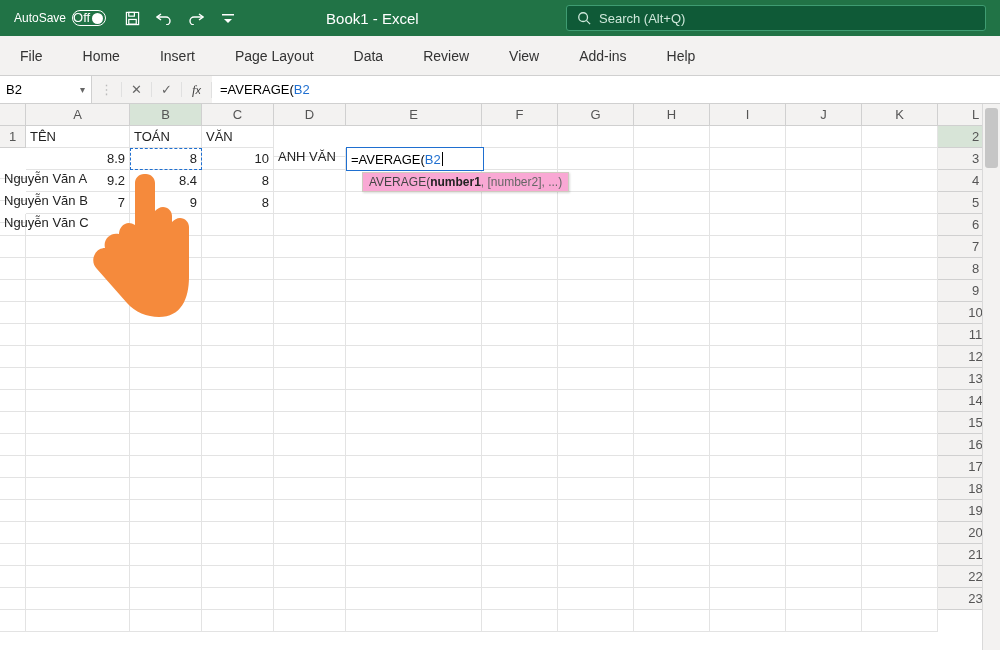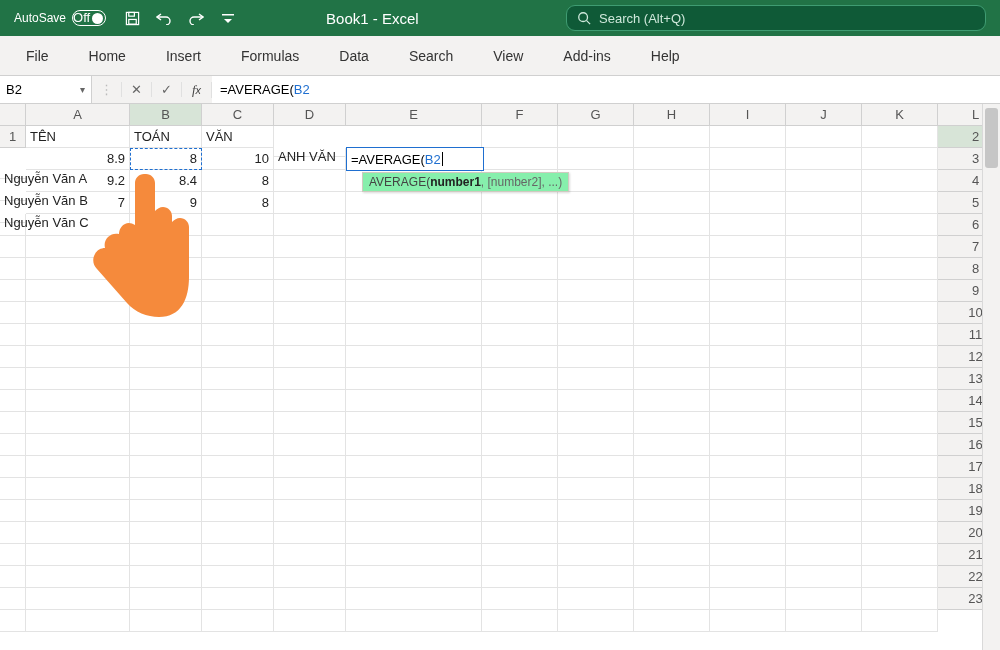--- a/index.html
+++ b/index.html
@@ -23,28 +23,28 @@
   .toggle .off { position:absolute; left:0; top:0; font-size:13px; line-height:14px; }
   .titlebar .tb-btn {
     width: 28px; height: 28px; display: flex; align-items: center; justify-content: center;
     cursor: pointer;
   }
   .titlebar .title-center { flex: 0 0 auto; margin-left: 80px; font-size: 15px;}
   .titlebar .search {
     margin-left: auto; margin-right: 8px;
     display:flex; align-items:center; gap:8px;
     width: 420px; height: 26px;
-    background: #0f5a37; border:1px solid #3f9c72; border-radius:9px;
+    background: #0f5a37; border:1px solid #3f9c72; border-radius:3px;
     color:#cfe8db; padding:0 10px; font-size:13px;
   }
 
   
   .ribbon {
     height: 40px; background: #f3f2f1; border-bottom: 1px solid #d0d0d0;
-    display: flex; align-items: center; padding: 0 12px; gap: 12px;
+    display: flex; align-items: center; padding: 0 6px; gap: 12px;
     font-size: 14px; color: #333;
   }
   .ribbon .tab { padding: 8px 14px; cursor:pointer; }
 
   
   .formula-row {
     height: 28px; display:flex; align-items:stretch;
     border-bottom:1px solid #d0d0d0; font-size:13px;
   }
   .namebox {
@@ -112,21 +112,21 @@
   }
   .active-edit .fref{ color:#1f6fd0; }
   .caret-blink {
     display:inline-block; width:1px; height:14px; background:#000;
     margin-left:1px;
   }
 
   
   .fn-tooltip {
     position:absolute; z-index:7;
-    background:#86efac; border:1px solid #cfcabf;
+    background:#f9a8d4; border:1px solid #cfcabf;
     font-size:12px; color:#666; padding:2px 6px;
     box-shadow:1px 1px 2px rgba(0,0,0,.15);
     white-space:nowrap;
   }
   .fn-tooltip b { color:#222; font-weight:700; }
   .fn-tooltip .fn-name { color:#444; }
 
   
   .hand {
     position:absolute; z-index:20;
@@ -187,23 +187,23 @@
         <line x1="11" y1="11" x2="15" y2="15"></line>
     </svg>
     <span>Search (Alt+Q)</span>
   </div>
 </div>
 
 <div class="ribbon">
   <div class="tab">File</div>
   <div class="tab">Home</div>
   <div class="tab">Insert</div>
-  <div class="tab">Formulas</div>
+  <div class="tab">Page Layout</div>
   <div class="tab">Data</div>
-  <div class="tab">Search</div>
+  <div class="tab">Review</div>
   <div class="tab">View</div>
   <div class="tab">Add-ins</div>
   <div class="tab">Help</div>
 </div>
 
 <div class="formula-row">
   <div class="namebox">
     <span>B2</span>
     <span class="caret">▾</span>
   </div>

